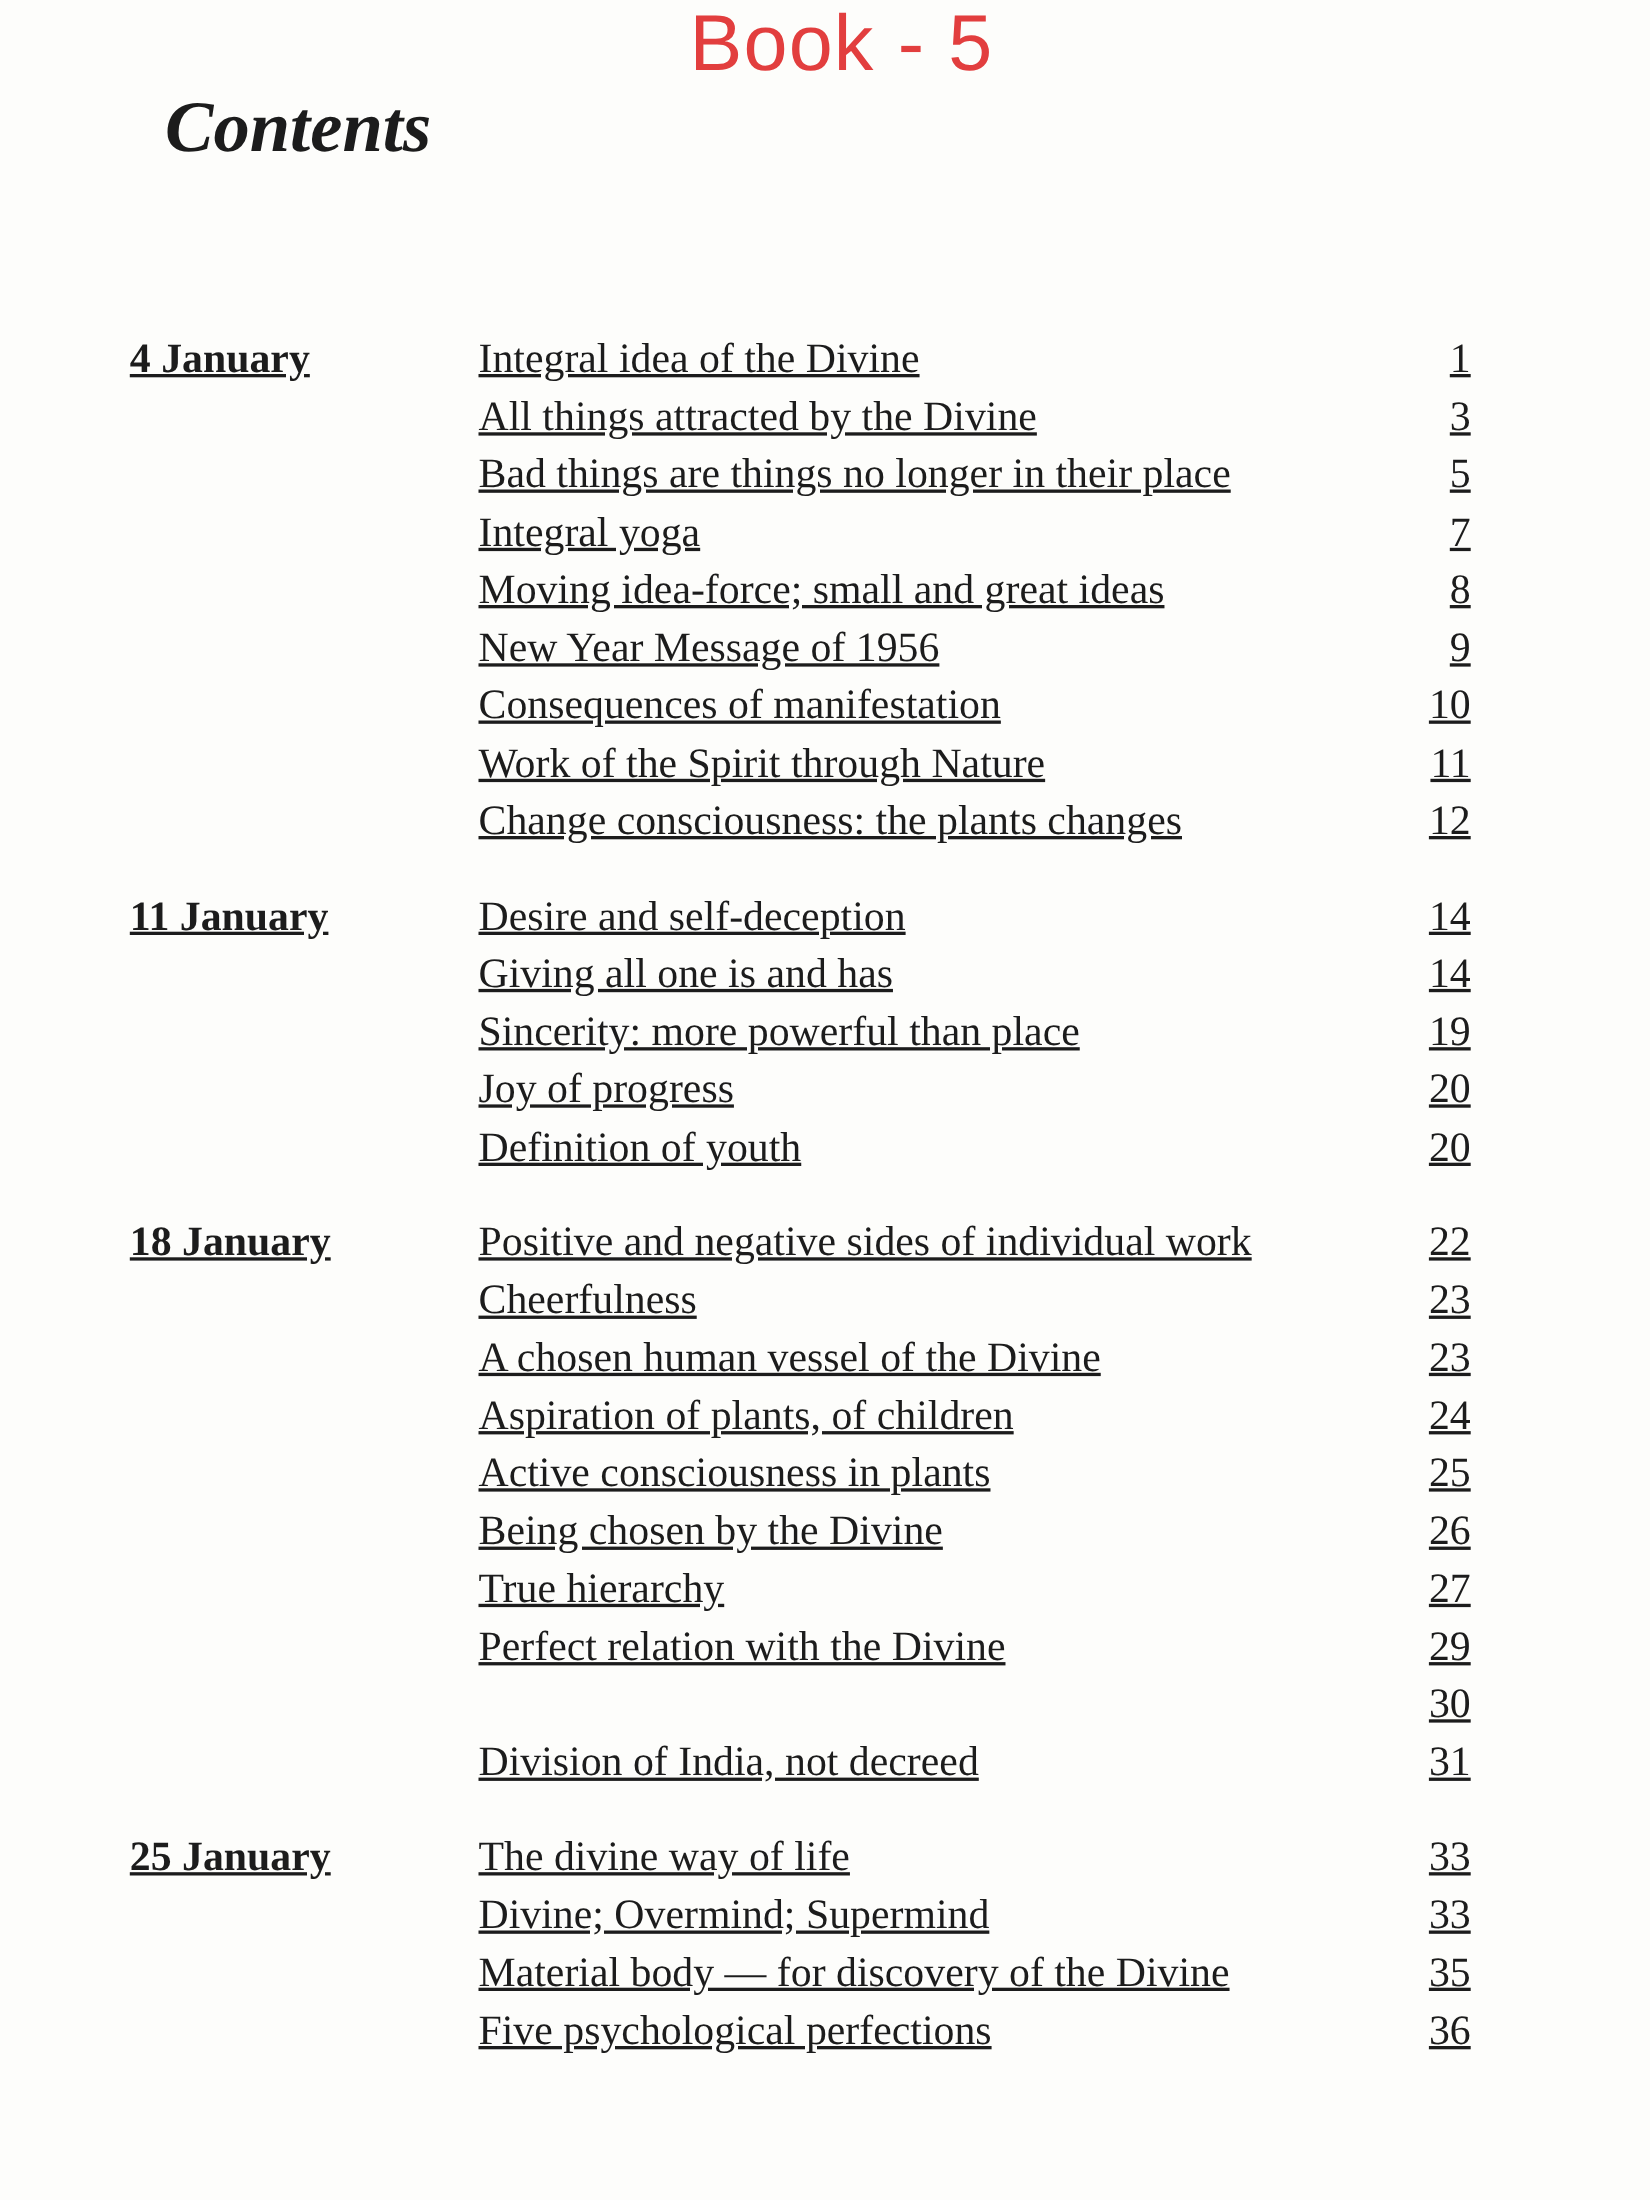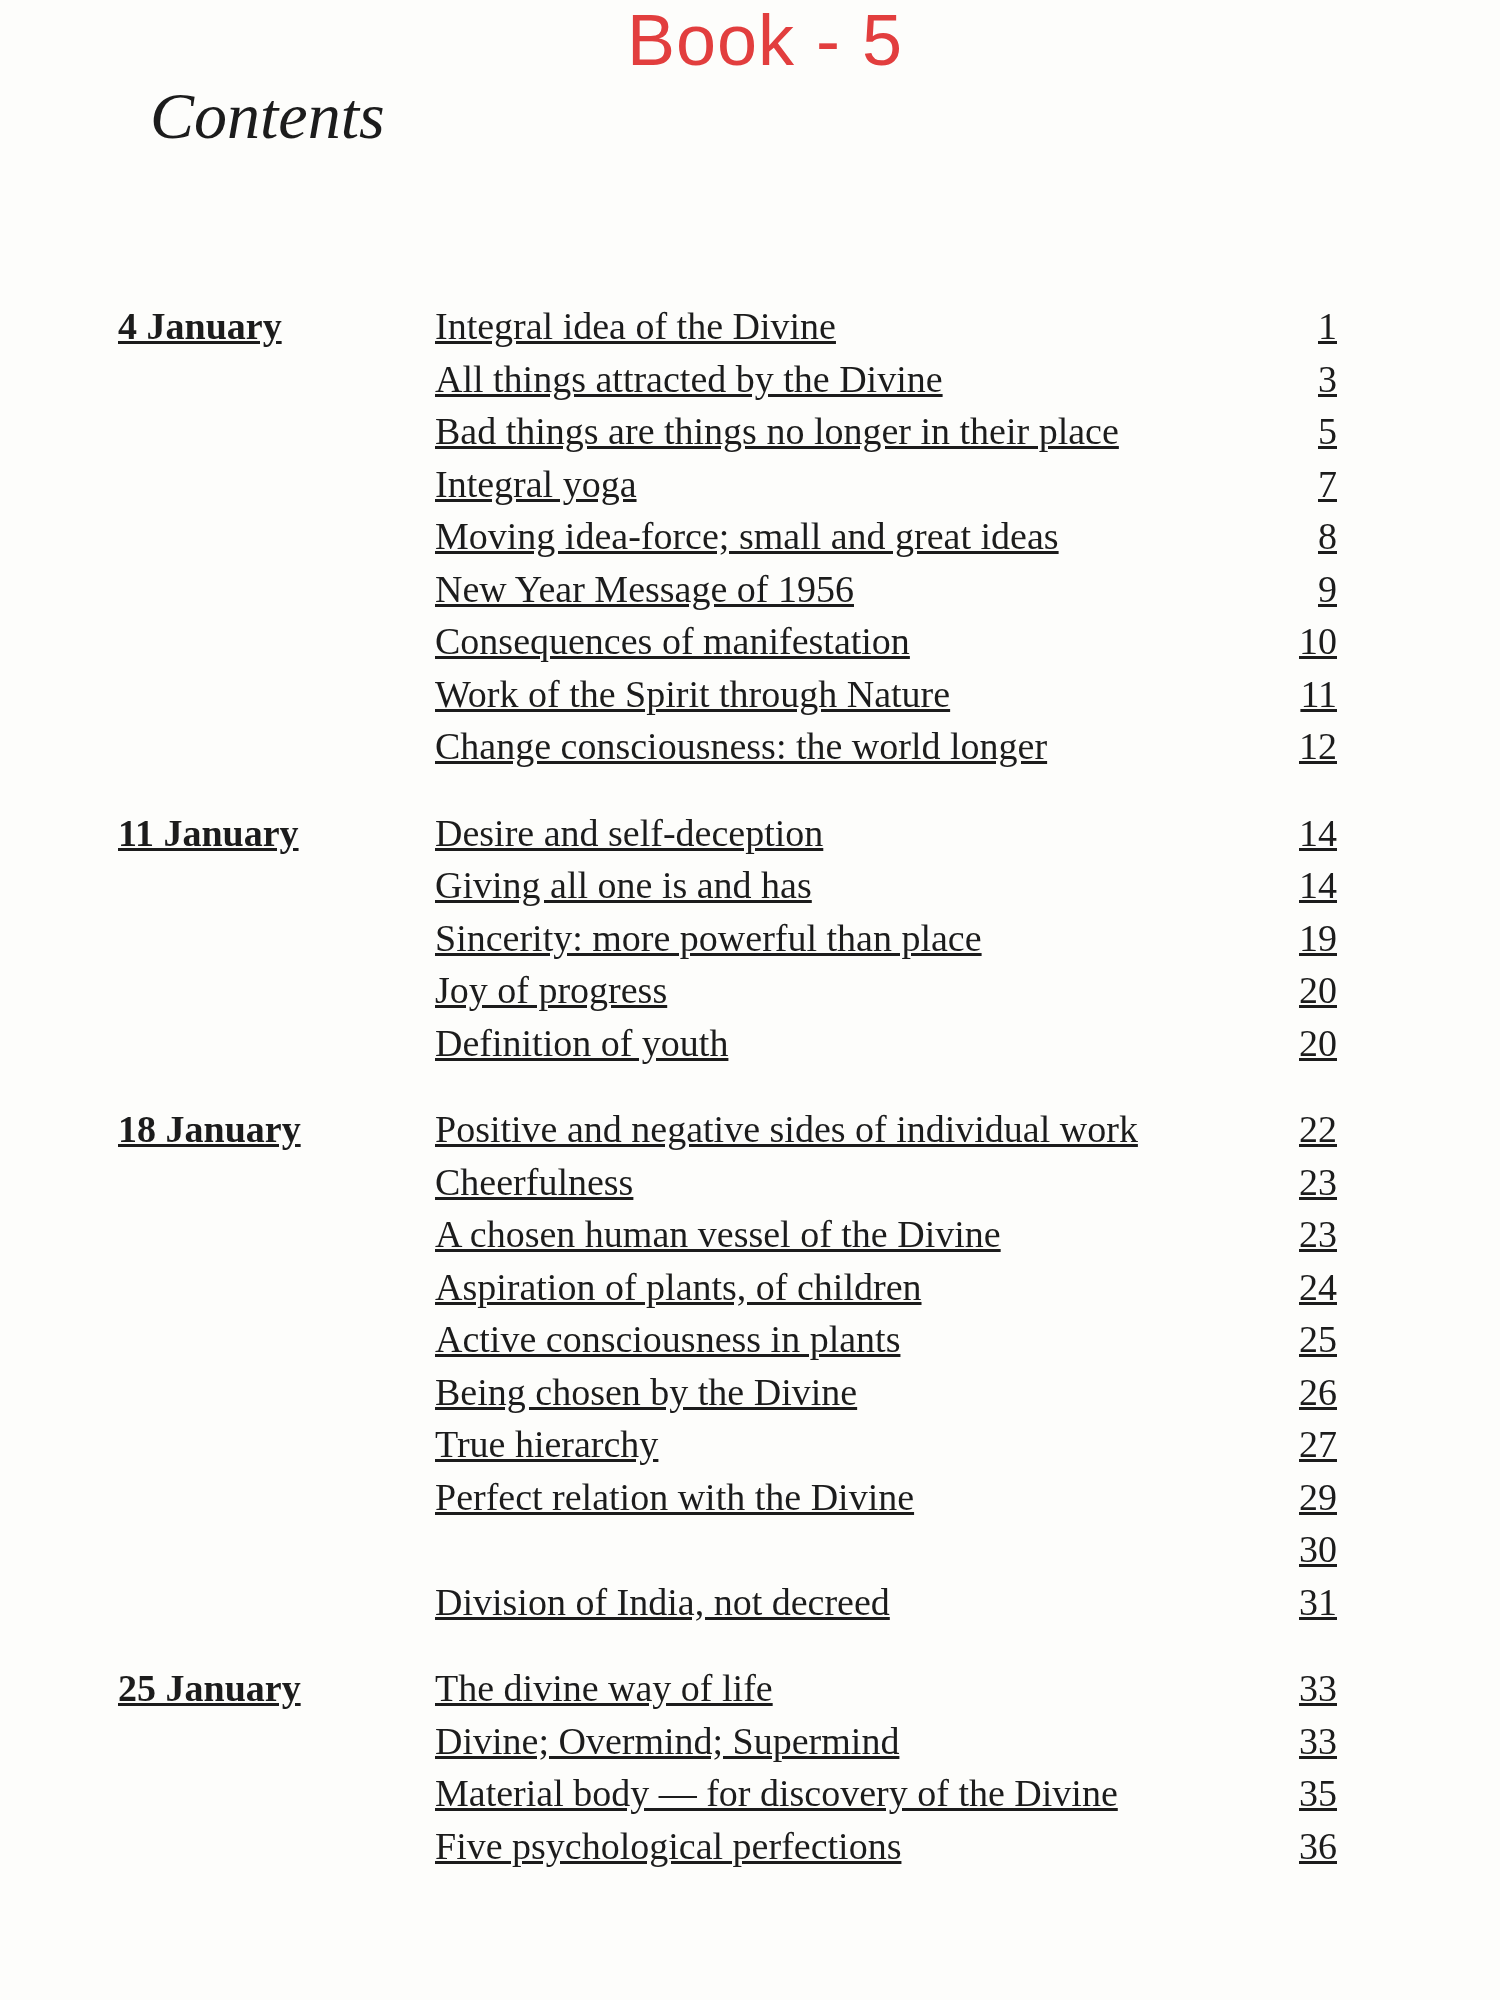--- a/index.html
+++ b/index.html
@@ -19,21 +19,21 @@
     font-family: "Liberation Sans", sans-serif;
     font-size: 72px;
     line-height: 76px;
     padding-top: 2px;
     font-weight: 400;
     letter-spacing: 1px;
     margin-left: 30px;
   }
   .contents-title {
     font-style: italic;
-    font-weight: normal;
+    font-weight: bold;
     font-size: 66px;
     line-height: 72px;
     margin: 2px 0 16px 150px;
   }
   .toc {
     margin: 148px 0 0 118px;
     width: 1219px;
   }
   .toc-section {
     display: grid;
@@ -92,21 +92,21 @@
 
   <div class="toc-entry-title">New Year Message of 1956</div>
   <div class="toc-entry-page">9</div>
 
   <div class="toc-entry-title">Consequences of manifestation</div>
   <div class="toc-entry-page">10</div>
 
   <div class="toc-entry-title">Work of the Spirit through Nature</div>
   <div class="toc-entry-page">11</div>
 
-  <div class="toc-entry-title">Change consciousness: the world longer</div>
+  <div class="toc-entry-title">Change consciousness: the plants changes</div>
   <div class="toc-entry-page">12</div>
 </section>
 
   <section class="toc-section">
     <div class="toc-date">11 January</div>
 
   <div class="toc-entry-title">Desire and self-deception</div>
   <div class="toc-entry-page">14</div>
 
   <div class="toc-entry-title">Giving all one is and has</div>

